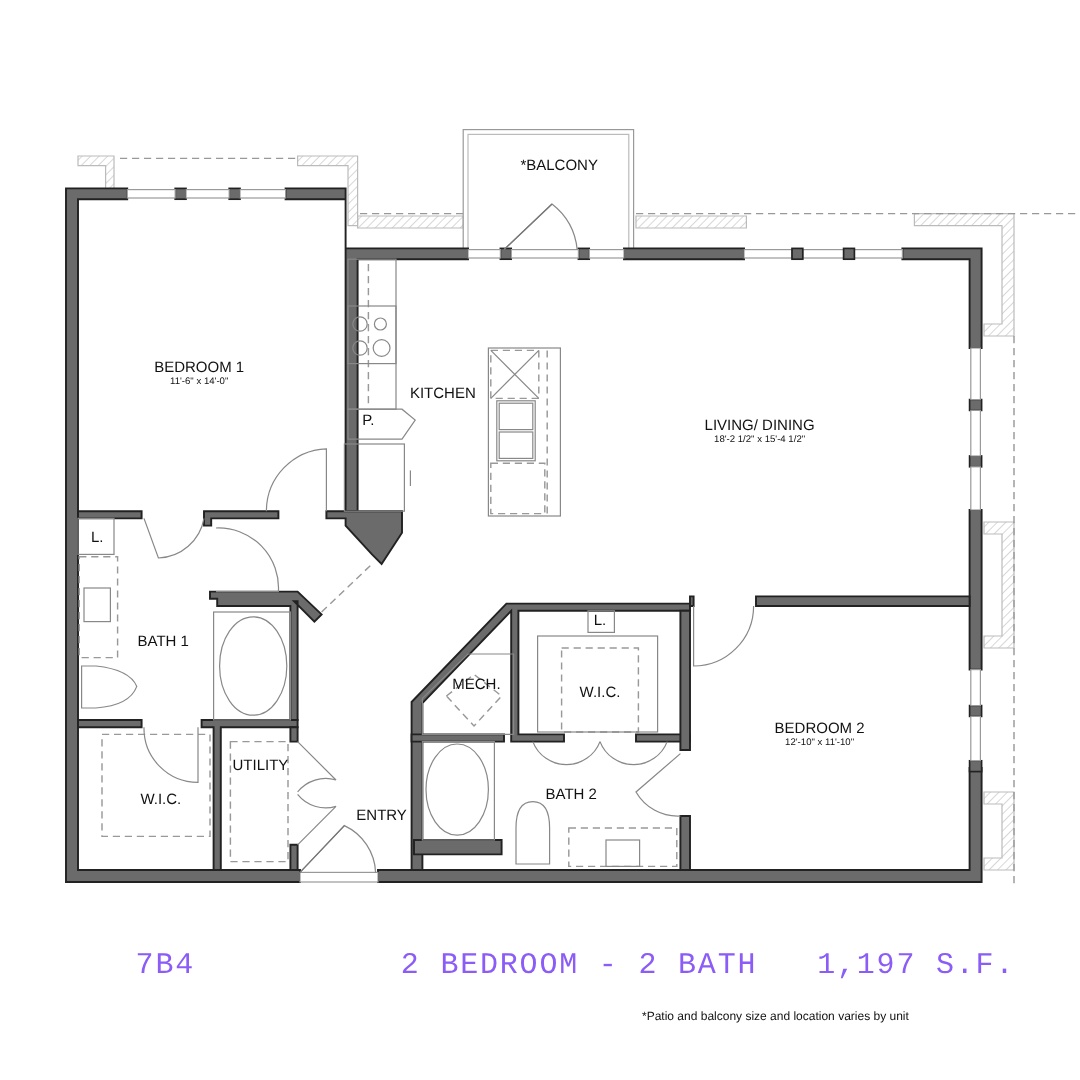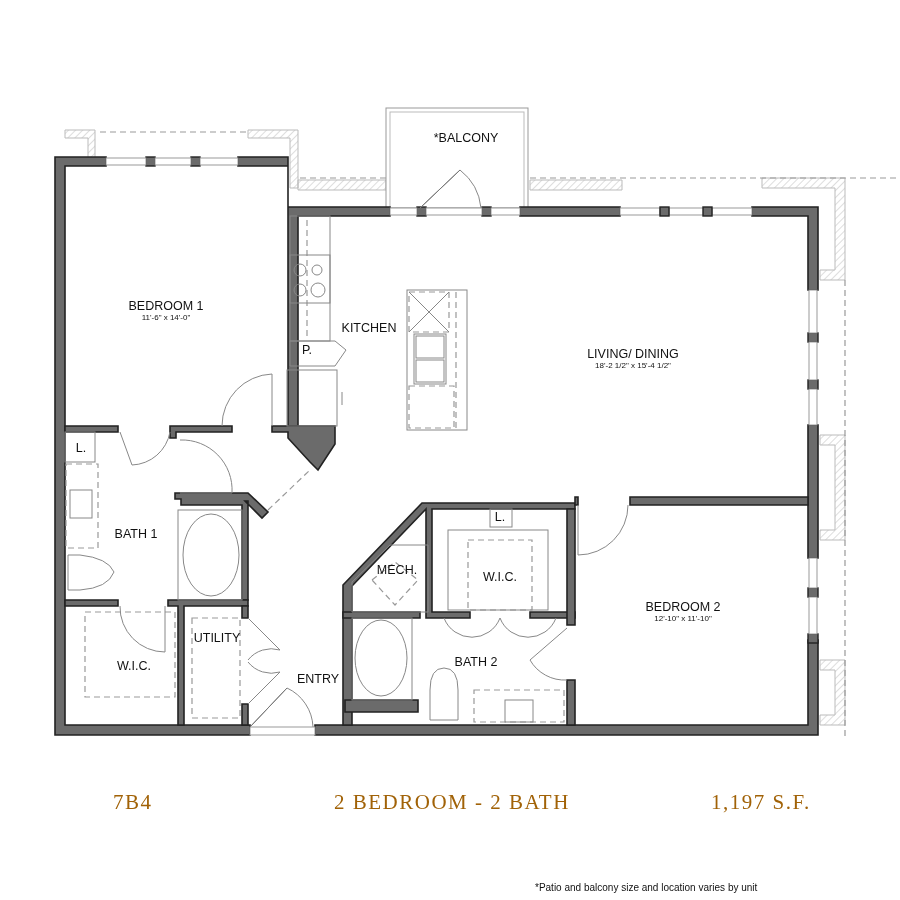--- a/index.html
+++ b/index.html
@@ -8,22 +8,22 @@
   .wall { fill:#6b6b6b; stroke:#222; stroke-width:1.6; }
   .thin { fill:none; stroke:#888; stroke-width:1; }
   .dash { fill:none; stroke:#999; stroke-width:1.2; stroke-dasharray:6 4; }
   .hatch { fill:url(#hatch); stroke:#bbb; stroke-width:1; }
   .win { fill:#fff; stroke:#999; stroke-width:1; }
   .mull { fill:#6b6b6b; stroke:#222; stroke-width:1.4; }
   .door { fill:none; stroke:#888; stroke-width:1; }
   .dleaf { fill:#fff; stroke:#777; stroke-width:1; }
   .room-label { font-family:"Liberation Sans", sans-serif; font-size:12.5px; fill:#111; text-anchor:middle; }
   .room-dim { font-family:"Liberation Sans", sans-serif; font-size:8px; fill:#111; text-anchor:middle; }
-  .footer { position:absolute; top:790px; font-family:Liberation Serif, serif; font-size:21px; letter-spacing:1.5px; color:#a16207; }
-  .note { position:absolute; left:535px; top:842px; font-size:10px; color:#111; font-family:"Liberation Sans", sans-serif;margin-top:40px; }
+  .footer { position:absolute; top:790px; font-family:Liberation Mono, monospace; font-size:25px; letter-spacing:1.5px; color:#8b5cf6; }
+  .note { position:absolute; left:535px; top:842px; font-size:10px; color:#111; font-family:"Liberation Sans", sans-serif; }
 </style>
 </head>
 <body>
 
 <svg id="plan" viewBox="0 0 900 900" xmlns="http://www.w3.org/2000/svg">
   <defs>
     <pattern id="hatch" width="5" height="5" patternUnits="userSpaceOnUse" patternTransform="rotate(45)">
       <line x1="0" y1="0" x2="0" y2="5" stroke="#bbb" stroke-width="1"></line>
     </pattern>
   </defs>
@@ -185,14 +185,14 @@
     <text class="room-label" x="134" y="670">W.I.C.</text>
     <text class="room-label" x="500" y="581">W.I.C.</text>
     <text class="room-label" x="217" y="642">UTILITY</text>
     <text class="room-label" x="397" y="574">MECH.</text>
     <text class="room-label" x="318" y="683">ENTRY</text>
   </g>
 </svg>
 
 <div class="footer" style="left:113px;">7B4</div>
 <div class="footer" style="left:334px;">2 BEDROOM - 2 BATH</div>
-<div class="footer" style="left:711px;">1,197 S.F.</div>
+<div class="footer" style="left:681px;">1,197 S.F.</div>
 <div class="note">*Patio and balcony size and location varies by unit</div>
 
 </body></html>

